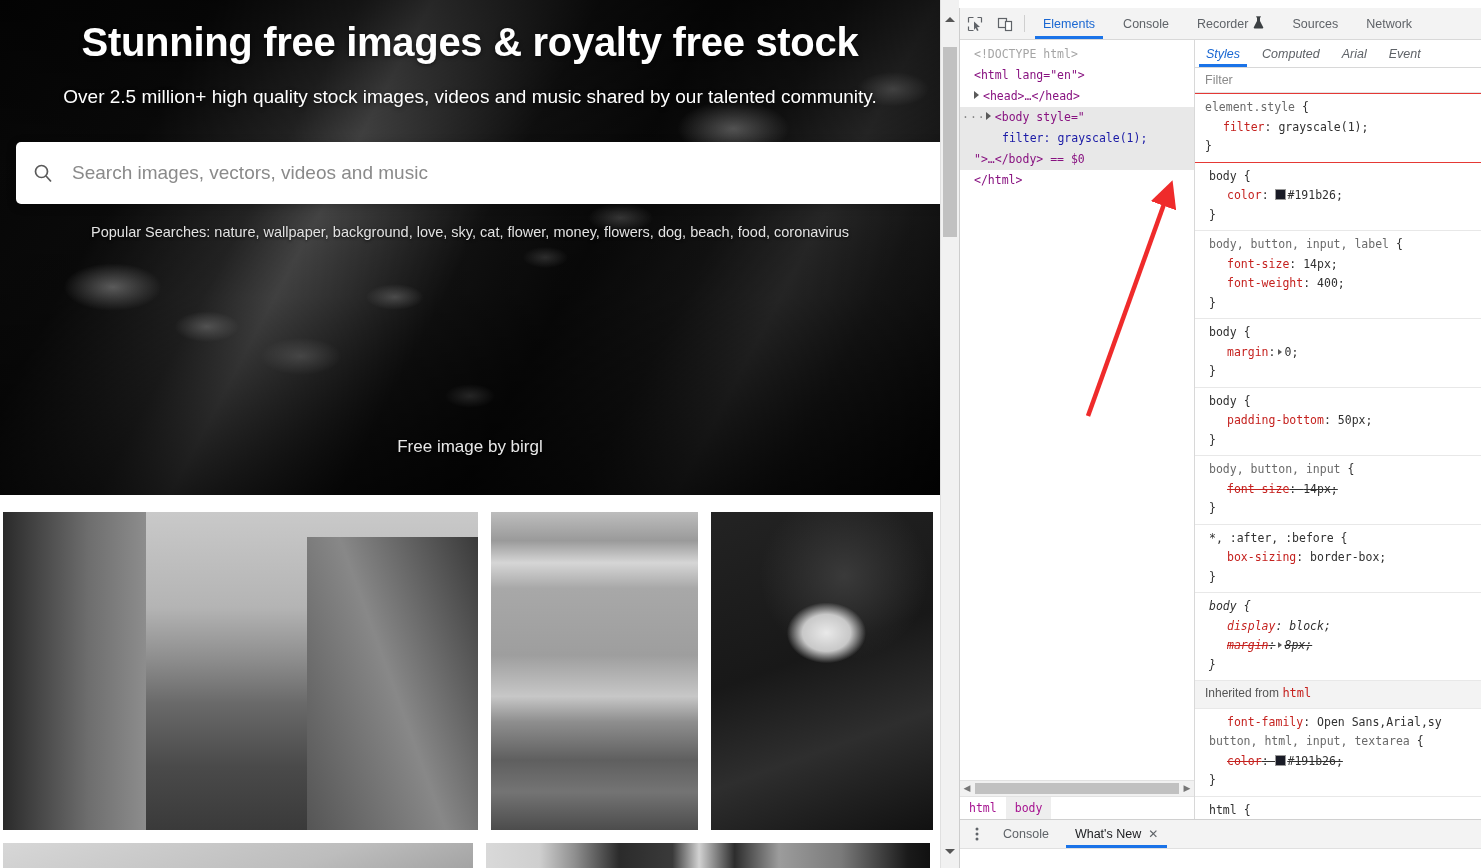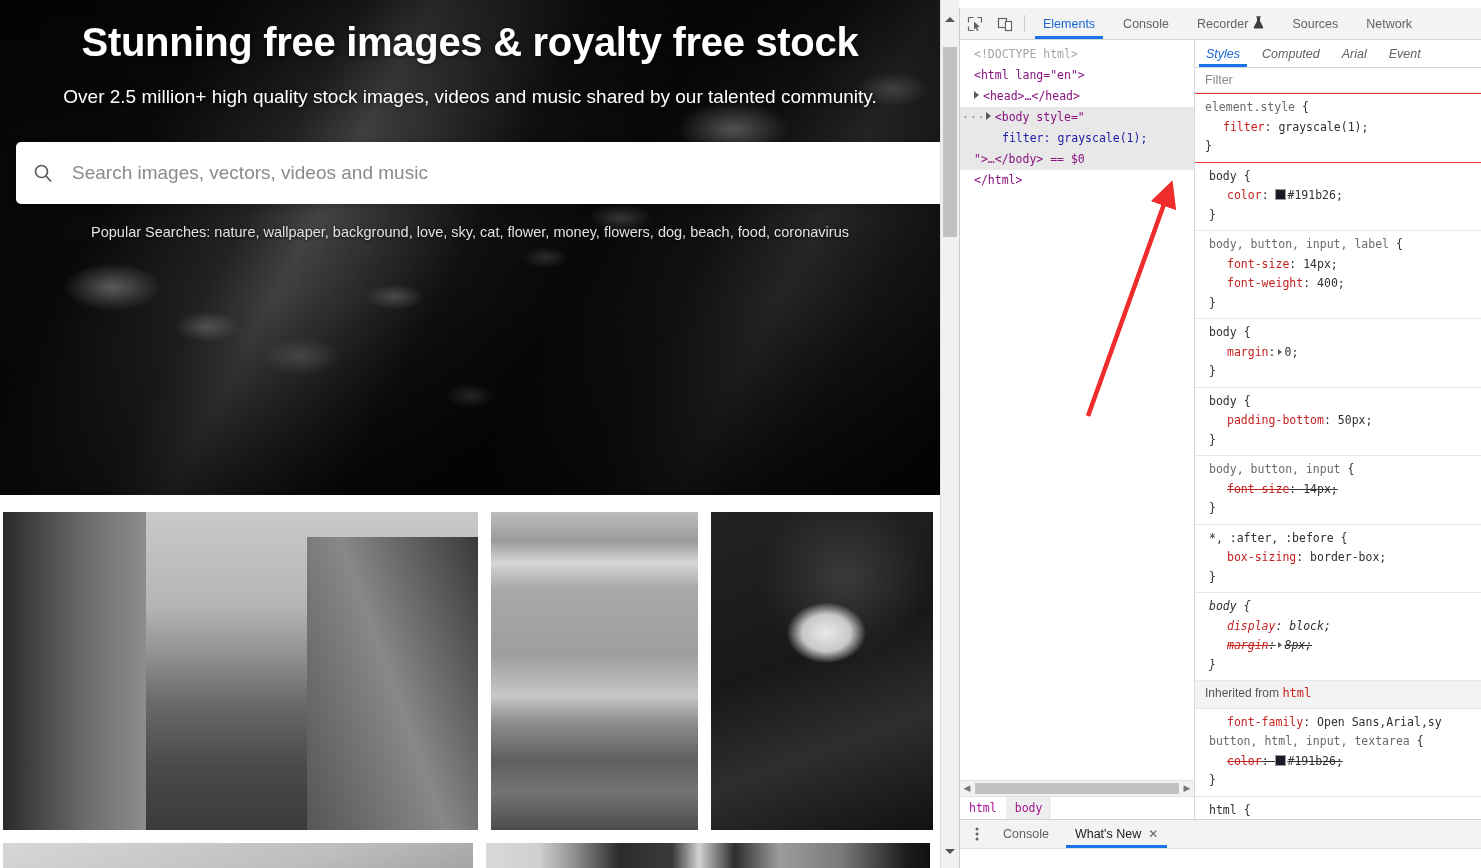--- a/index.html
+++ b/index.html
@@ -279,20 +279,21 @@
               <svg width="14" height="9" viewBox="0 0 14 9">
                   <polyline points="1,1.5 7,7 13,1.5" fill="none" stroke="#4a4a4a" stroke-width="1.5"></polyline>
                 </svg>
             </span>
           </span>
         </div>
 
         <div class="popular">Popular Searches: nature, wallpaper, background, love, sky, cat, flower, money, flowers, dog, beach, food, coronavirus</div>
       </div>
 
+      <div class="hero-credit">Free image by birgl</div>
     </div>
 
     <div class="gallery">
       <div class="grow">
         <div class="gcell g1">
             <div class="ph-street"></div>
           </div>
         <div class="gcell g2">
             <div class="ph-sea"></div>
           </div>

